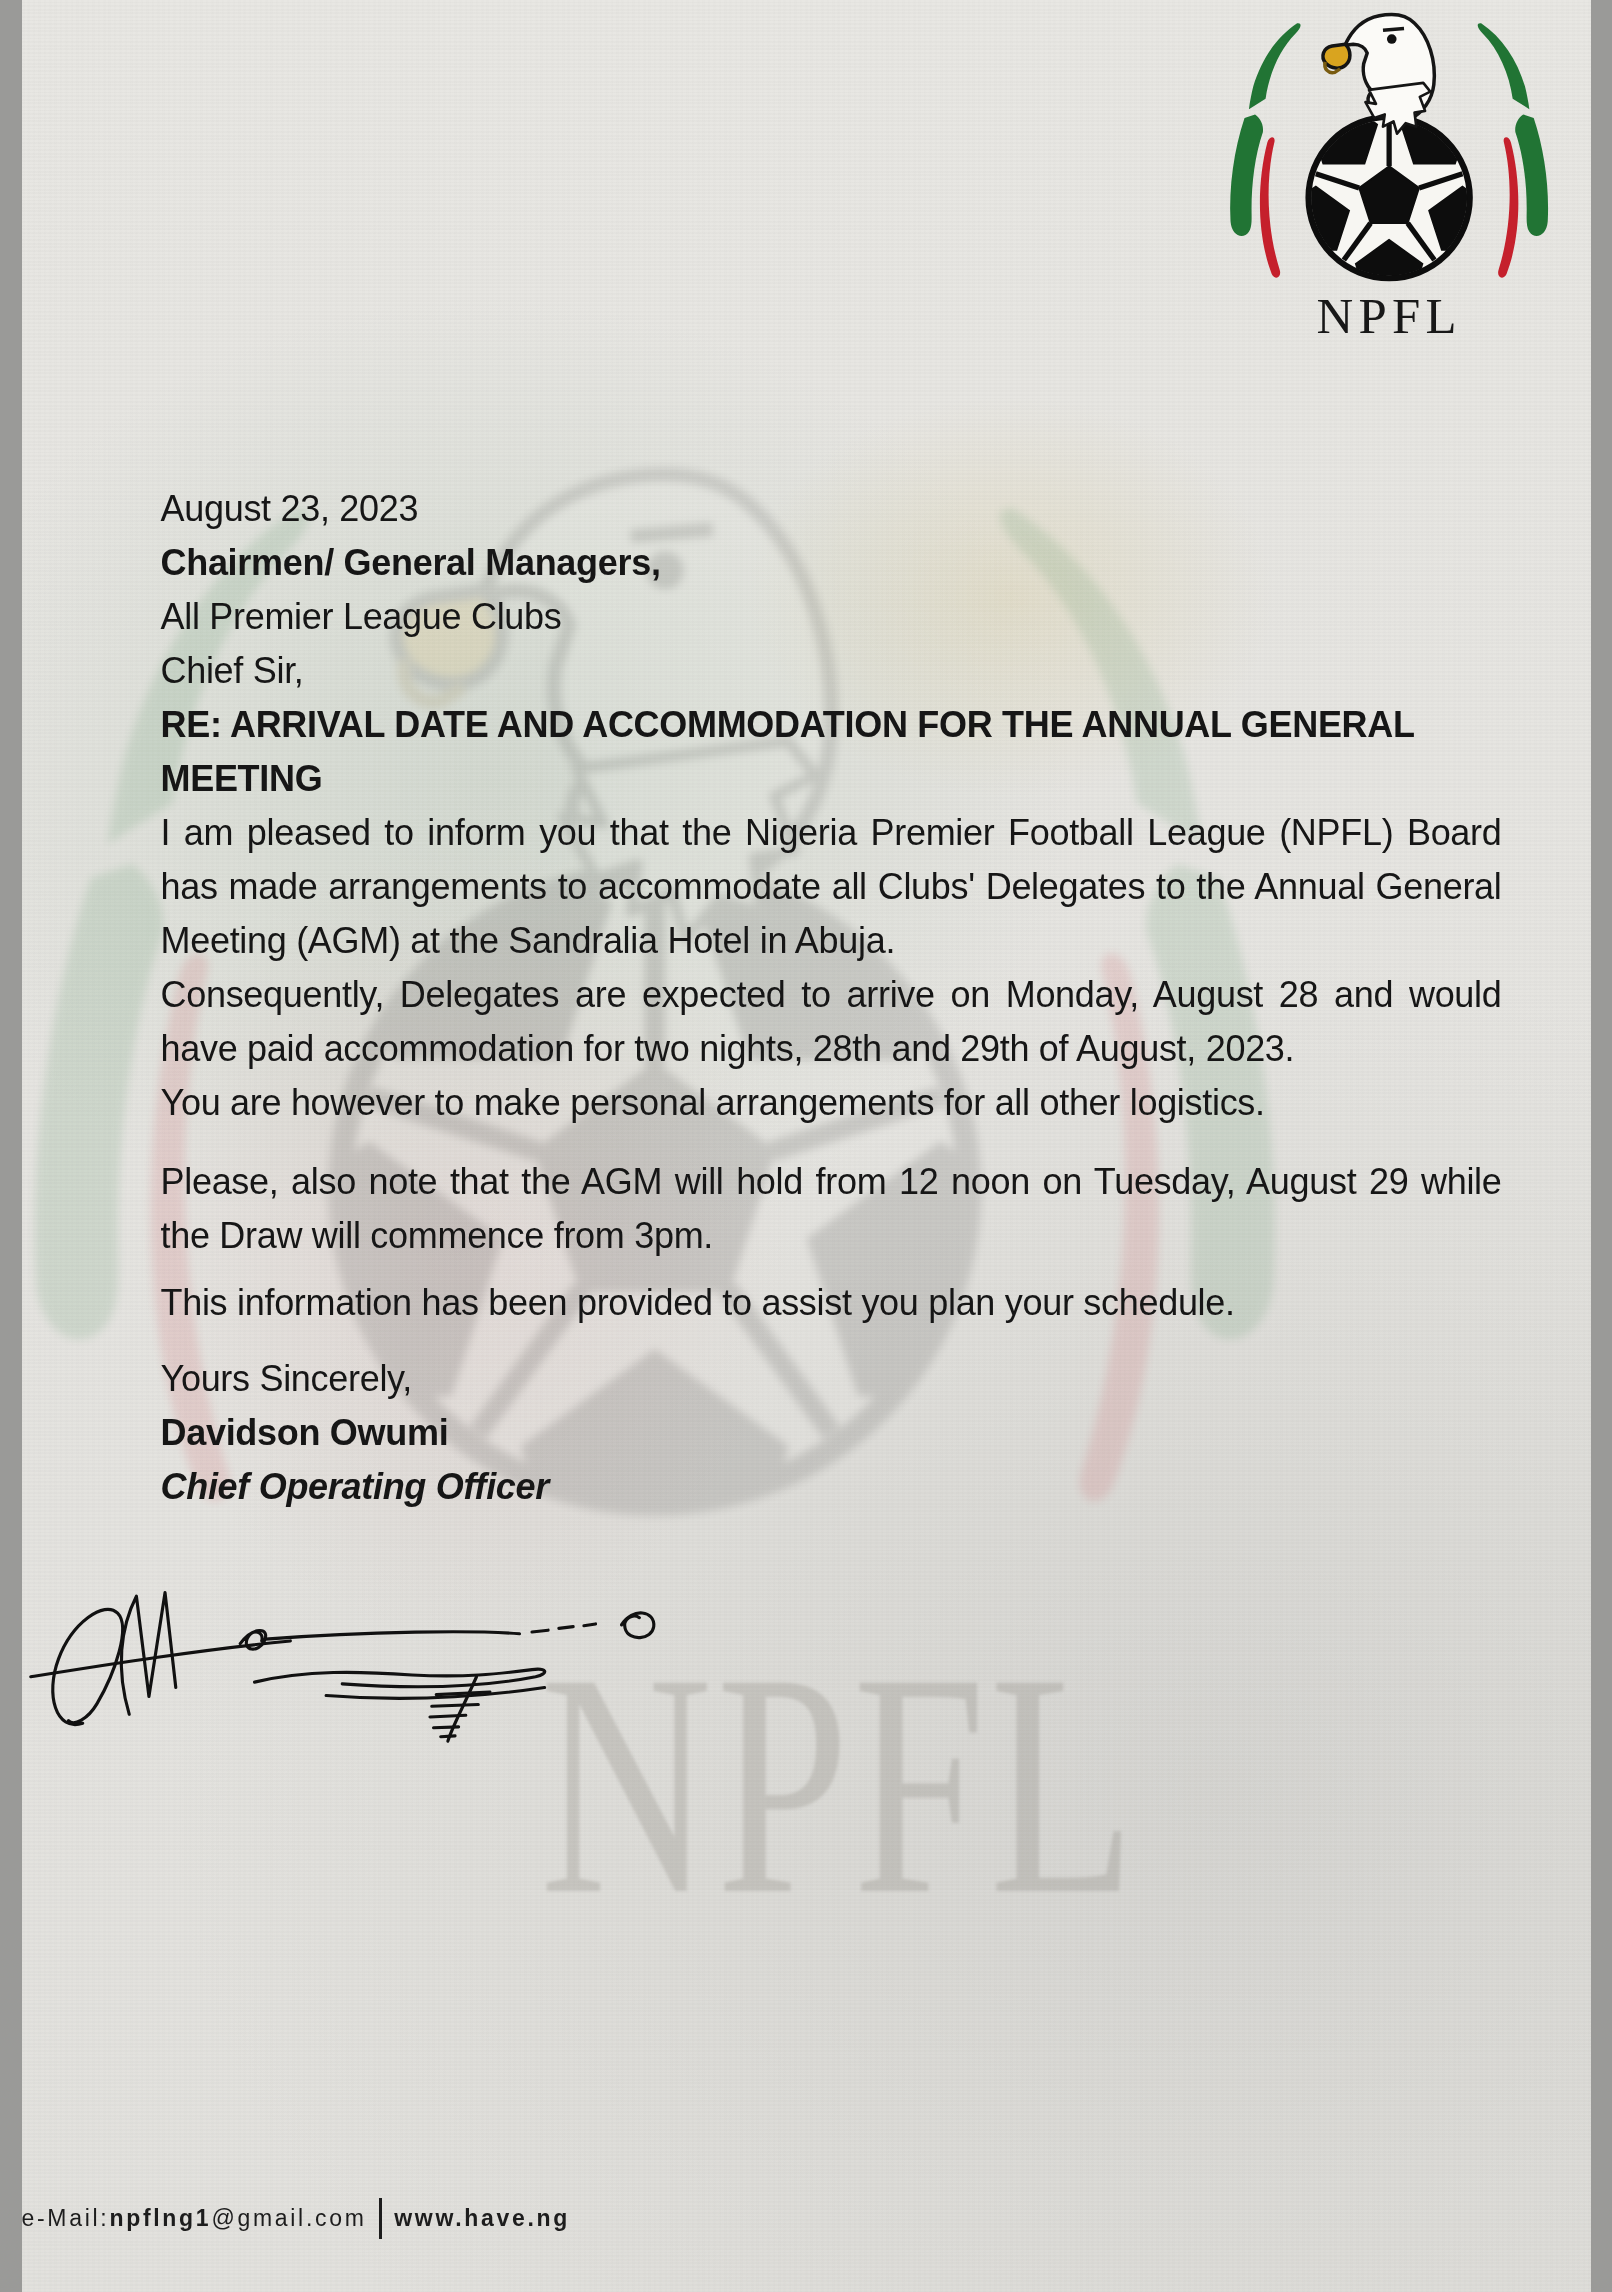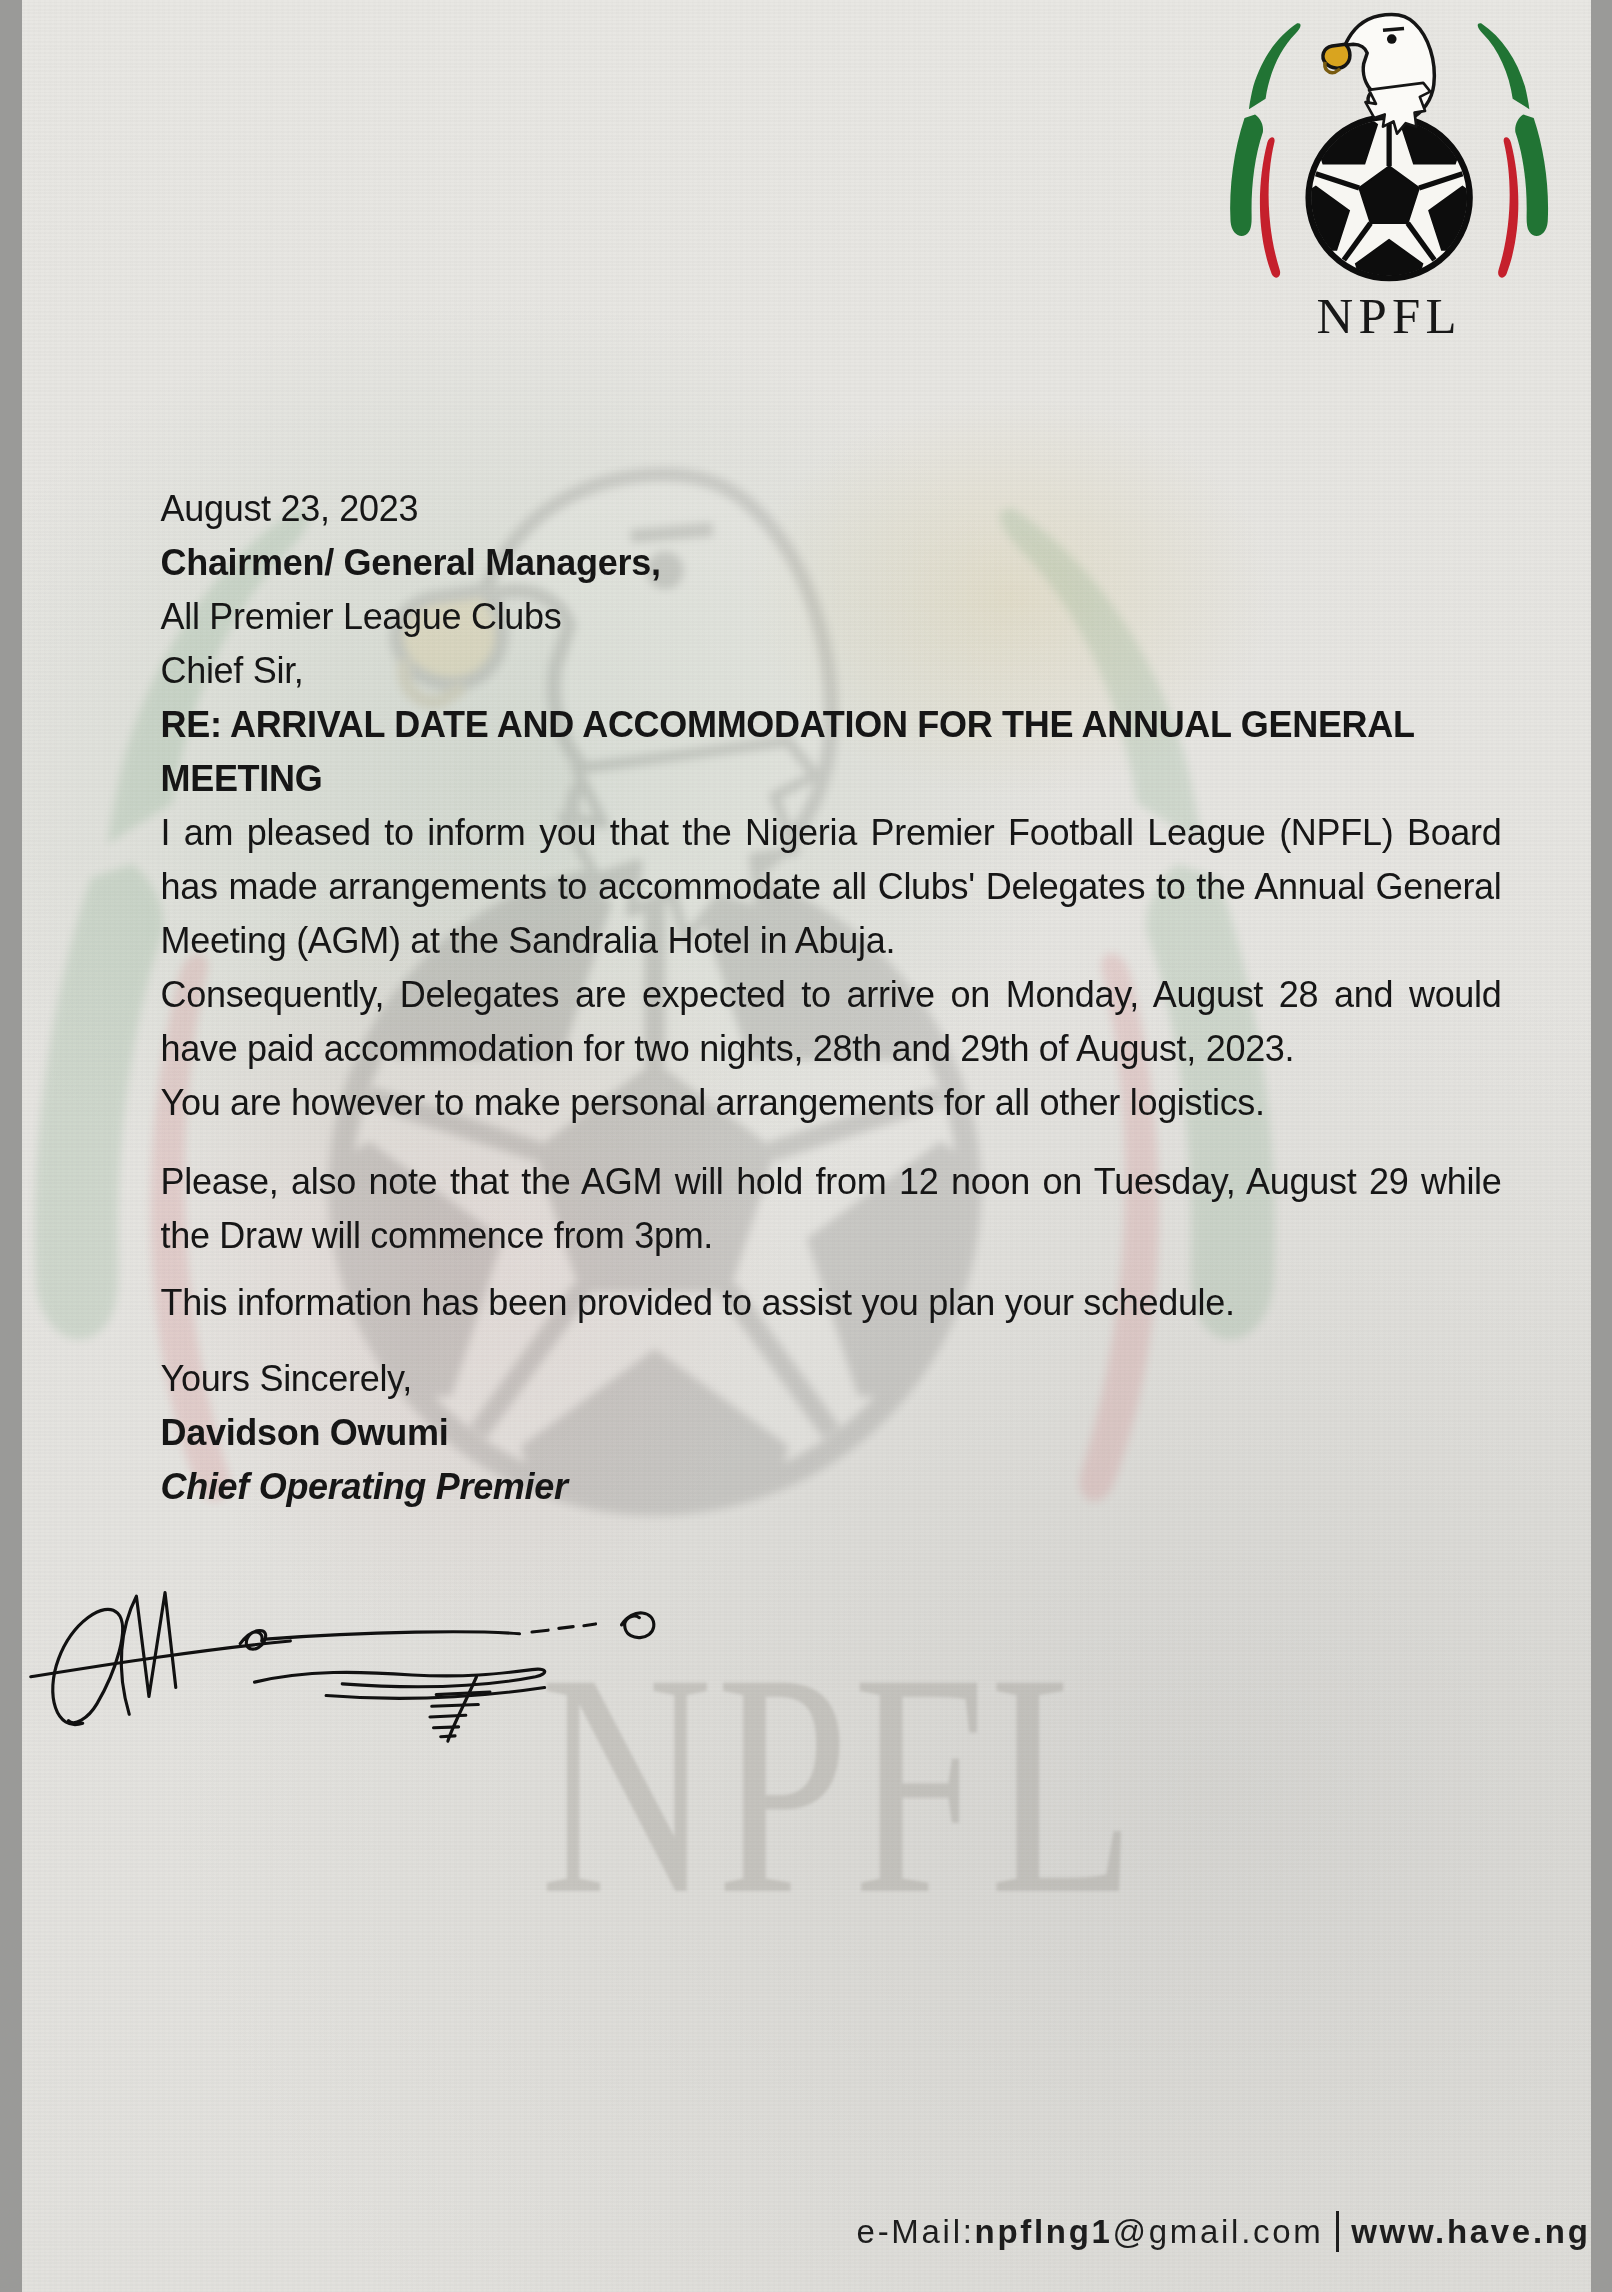--- a/index.html
+++ b/index.html
@@ -61,22 +61,22 @@
   .sig-name{font-weight:700;}
   .sig-title{font-weight:700;font-style:italic;margin-top:10.7px;}
 
   
   .signature{position:absolute;left:7.2px;top:1587px;width:648px;height:158px;}
   .signature svg{width:100%;height:100%;display:block;}
 
   
   .footer{position:absolute;left:0;right:0;top:2196px;text-align:center;color:#1d1d1d;}
   .footer .addr{font-size:28px;font-weight:700;letter-spacing:4.5px;line-height:41px;}
-  .footer .contact{font-size:33px;letter-spacing:2.7px;line-height:39px;margin-top:15px;
-    display:flex;justify-content:flex-end;align-items:center;}
+  .footer .contact{font-size:23px;letter-spacing:2.7px;line-height:39px;margin-top:2px;
+    display:flex;justify-content:flex-start;align-items:center;}
   .footer .contact .bold{font-weight:700;}
   .footer .contact .bar{display:inline-block;width:2.7px;height:41px;background:#1d1d1d;
     margin:0 12.5px;}
 </style>
 </head>
 <body>
 
 <div class="page">
 
   <svg width="0" height="0" style="position:absolute" aria-hidden="true">
@@ -146,21 +146,21 @@
     <p class="addr2">All Premier League Clubs</p>
     <p class="salutation">Chief Sir,</p>
     <p class="subject">RE: ARRIVAL DATE AND ACCOMMODATION FOR THE ANNUAL GENERAL MEETING</p>
     <p class="para p1">I am pleased to inform you that the Nigeria Premier Football League (NPFL) Board has made arrangements to accommodate all Clubs' Delegates to the Annual General Meeting (AGM) at the Sandralia Hotel in Abuja.</p>
     <p class="para p2">Consequently, Delegates are expected to arrive on Monday, August 28 and would have paid accommodation for two nights, 28th and 29th of August, 2023.</p>
     <p class="para p3">You are however to make personal arrangements for all other logistics.</p>
     <p class="para p4">Please, also note that the AGM will hold from 12 noon on Tuesday, August 29 while the Draw will commence from 3pm.</p>
     <p class="para p5">This information has been provided to assist you plan your schedule.</p>
     <p class="closing">Yours Sincerely,</p>
     <p class="sig-name">Davidson Owumi</p>
-    <p class="sig-title">Chief Operating Premier</p>
+    <p class="sig-title">Chief Operating Officer</p>
   </div>
 
   <div class="signature">
     <svg viewBox="0 0 724 176" fill="none" stroke="#111" stroke-width="3.5" stroke-linecap="round" stroke-linejoin="round">
       <path d="M2,100 C90,86 190,70 292,60"></path>
       <path d="M60,152 C30,162 18,120 33,80 C48,40 84,14 99,29 C114,44 96,96 76,130 C66,147 50,156 44,149"></path>
       <path d="M112,142 C97,92 102,45 120,10 L134,122 L152,6 L164,112"></path>
       <path d="M236,63 C250,44 270,44 263,60 C256,74 238,71 244,57 C250,46 263,49 260,60"></path>
       <path d="M264,58 C380,49 500,48 548,52"></path>
       <path d="M562,50 l18,-2 M592,46 l16,-2 M620,43 l13,-2"></path>

